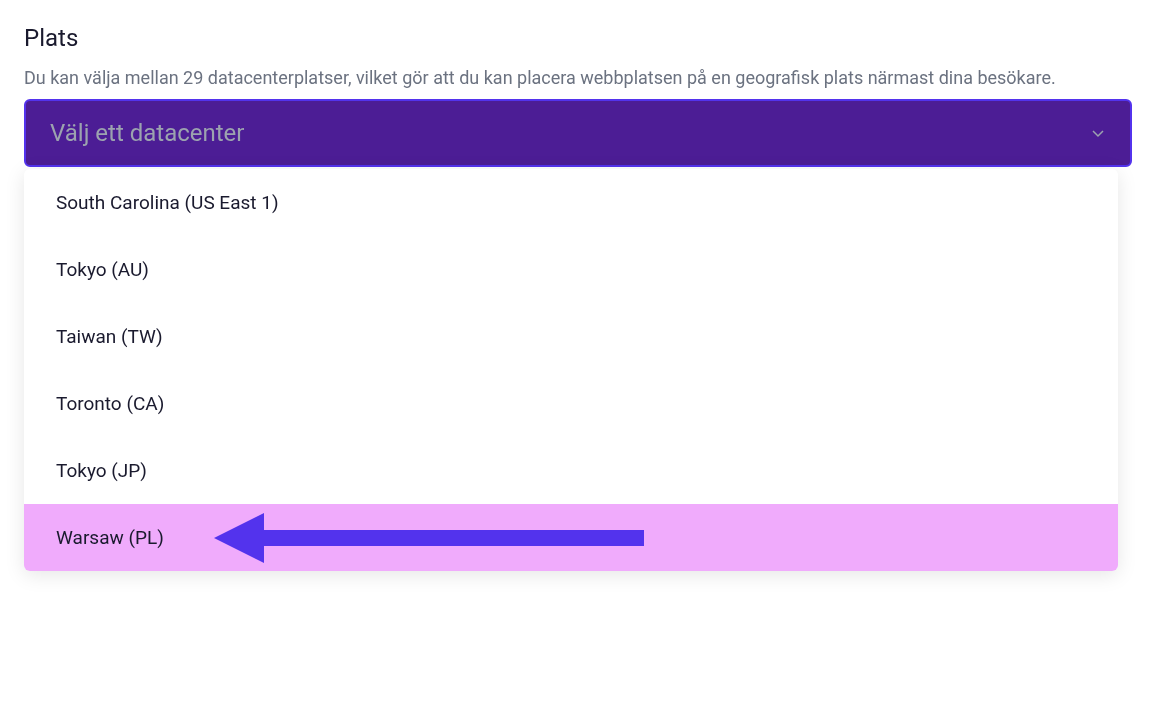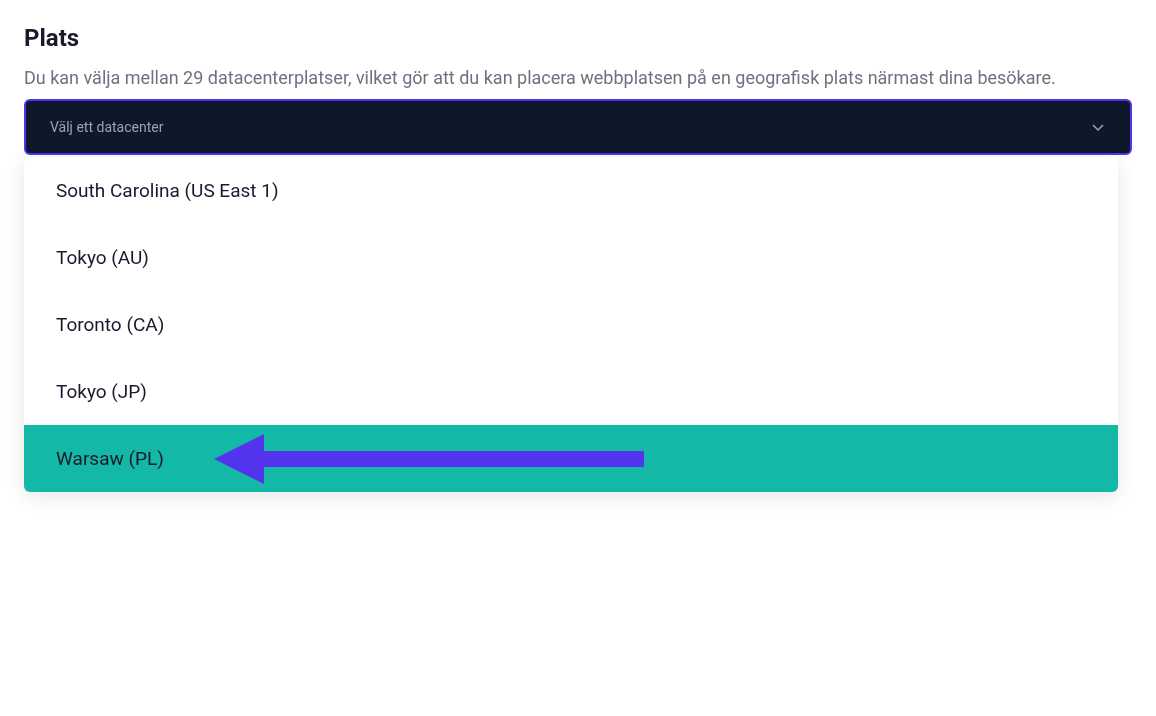--- a/index.html
+++ b/index.html
@@ -9,43 +9,43 @@
     }
     body {
       font-family: -apple-system, BlinkMacSystemFont, "Segoe UI", Roboto, Helvetica, Arial, sans-serif;
       background: #ffffff;
       padding: 24px;
       width: 1156px;
       height: 716px;
     }
     .section-title {
       font-size: 24px;
-      font-weight: 700;
+      font-weight: 400;
       color: #1a1a2e;
       margin-bottom: 12px;
     }
     .section-description {
       font-size: 18px;
       color: #6b7280;
       line-height: 1.5;
       margin-bottom: 8px;
       max-width: 1100px;
     }
     .select-wrapper {
       position: relative;
       width: 100%;
     }
     .select-field {
       width: 100%;
       border: 2px solid #5333ed;
       border-radius: 6px;
       padding: 18px 24px;
-      font-size: 14px;
+      font-size: 24px;
       color: #9ca3af;
-      background: #0f172a;
+      background: #4c1d95;
       display: flex;
       align-items: center;
       justify-content: space-between;
       cursor: pointer;
     }
     .select-placeholder {
       color: #9ca3af;
     }
     .chevron-icon {
       color: #9ca3af;
@@ -64,21 +64,21 @@
       overflow: hidden;
     }
     .dropdown-item {
       padding: 22px 32px;
       font-size: 19px;
       color: #1a1a2e;
       cursor: pointer;
       position: relative;
     }
     .dropdown-item.highlighted {
-      background: #14b8a6;
+      background: #f0abfc;
     }
     .arrow-annotation {
       position: absolute;
       left: 190px;
       top: 50%;
       transform: translateY(-50%);
       display: flex;
       align-items: center;
       pointer-events: none;
     }
@@ -103,20 +103,23 @@
   </div>
 
   <div class="dropdown">
     <div class="dropdown-item">
       <span>South Carolina (US East 1)</span>
     </div>
     <div class="dropdown-item">
       <span>Tokyo (AU)</span>
     </div>
     <div class="dropdown-item">
+      <span>Taiwan (TW)</span>
+    </div>
+    <div class="dropdown-item">
       <span>Toronto (CA)</span>
     </div>
     <div class="dropdown-item">
       <span>Tokyo (JP)</span>
     </div>
     <div class="dropdown-item highlighted">
       <span>Warsaw (PL)</span>
       <span class="arrow-annotation">
         <svg class="arrow-svg" width="430" height="50" viewBox="0 0 430 50">
           <polygon points="0,25 50,0 50,17 430,17 430,33 50,33 50,50"></polygon>

